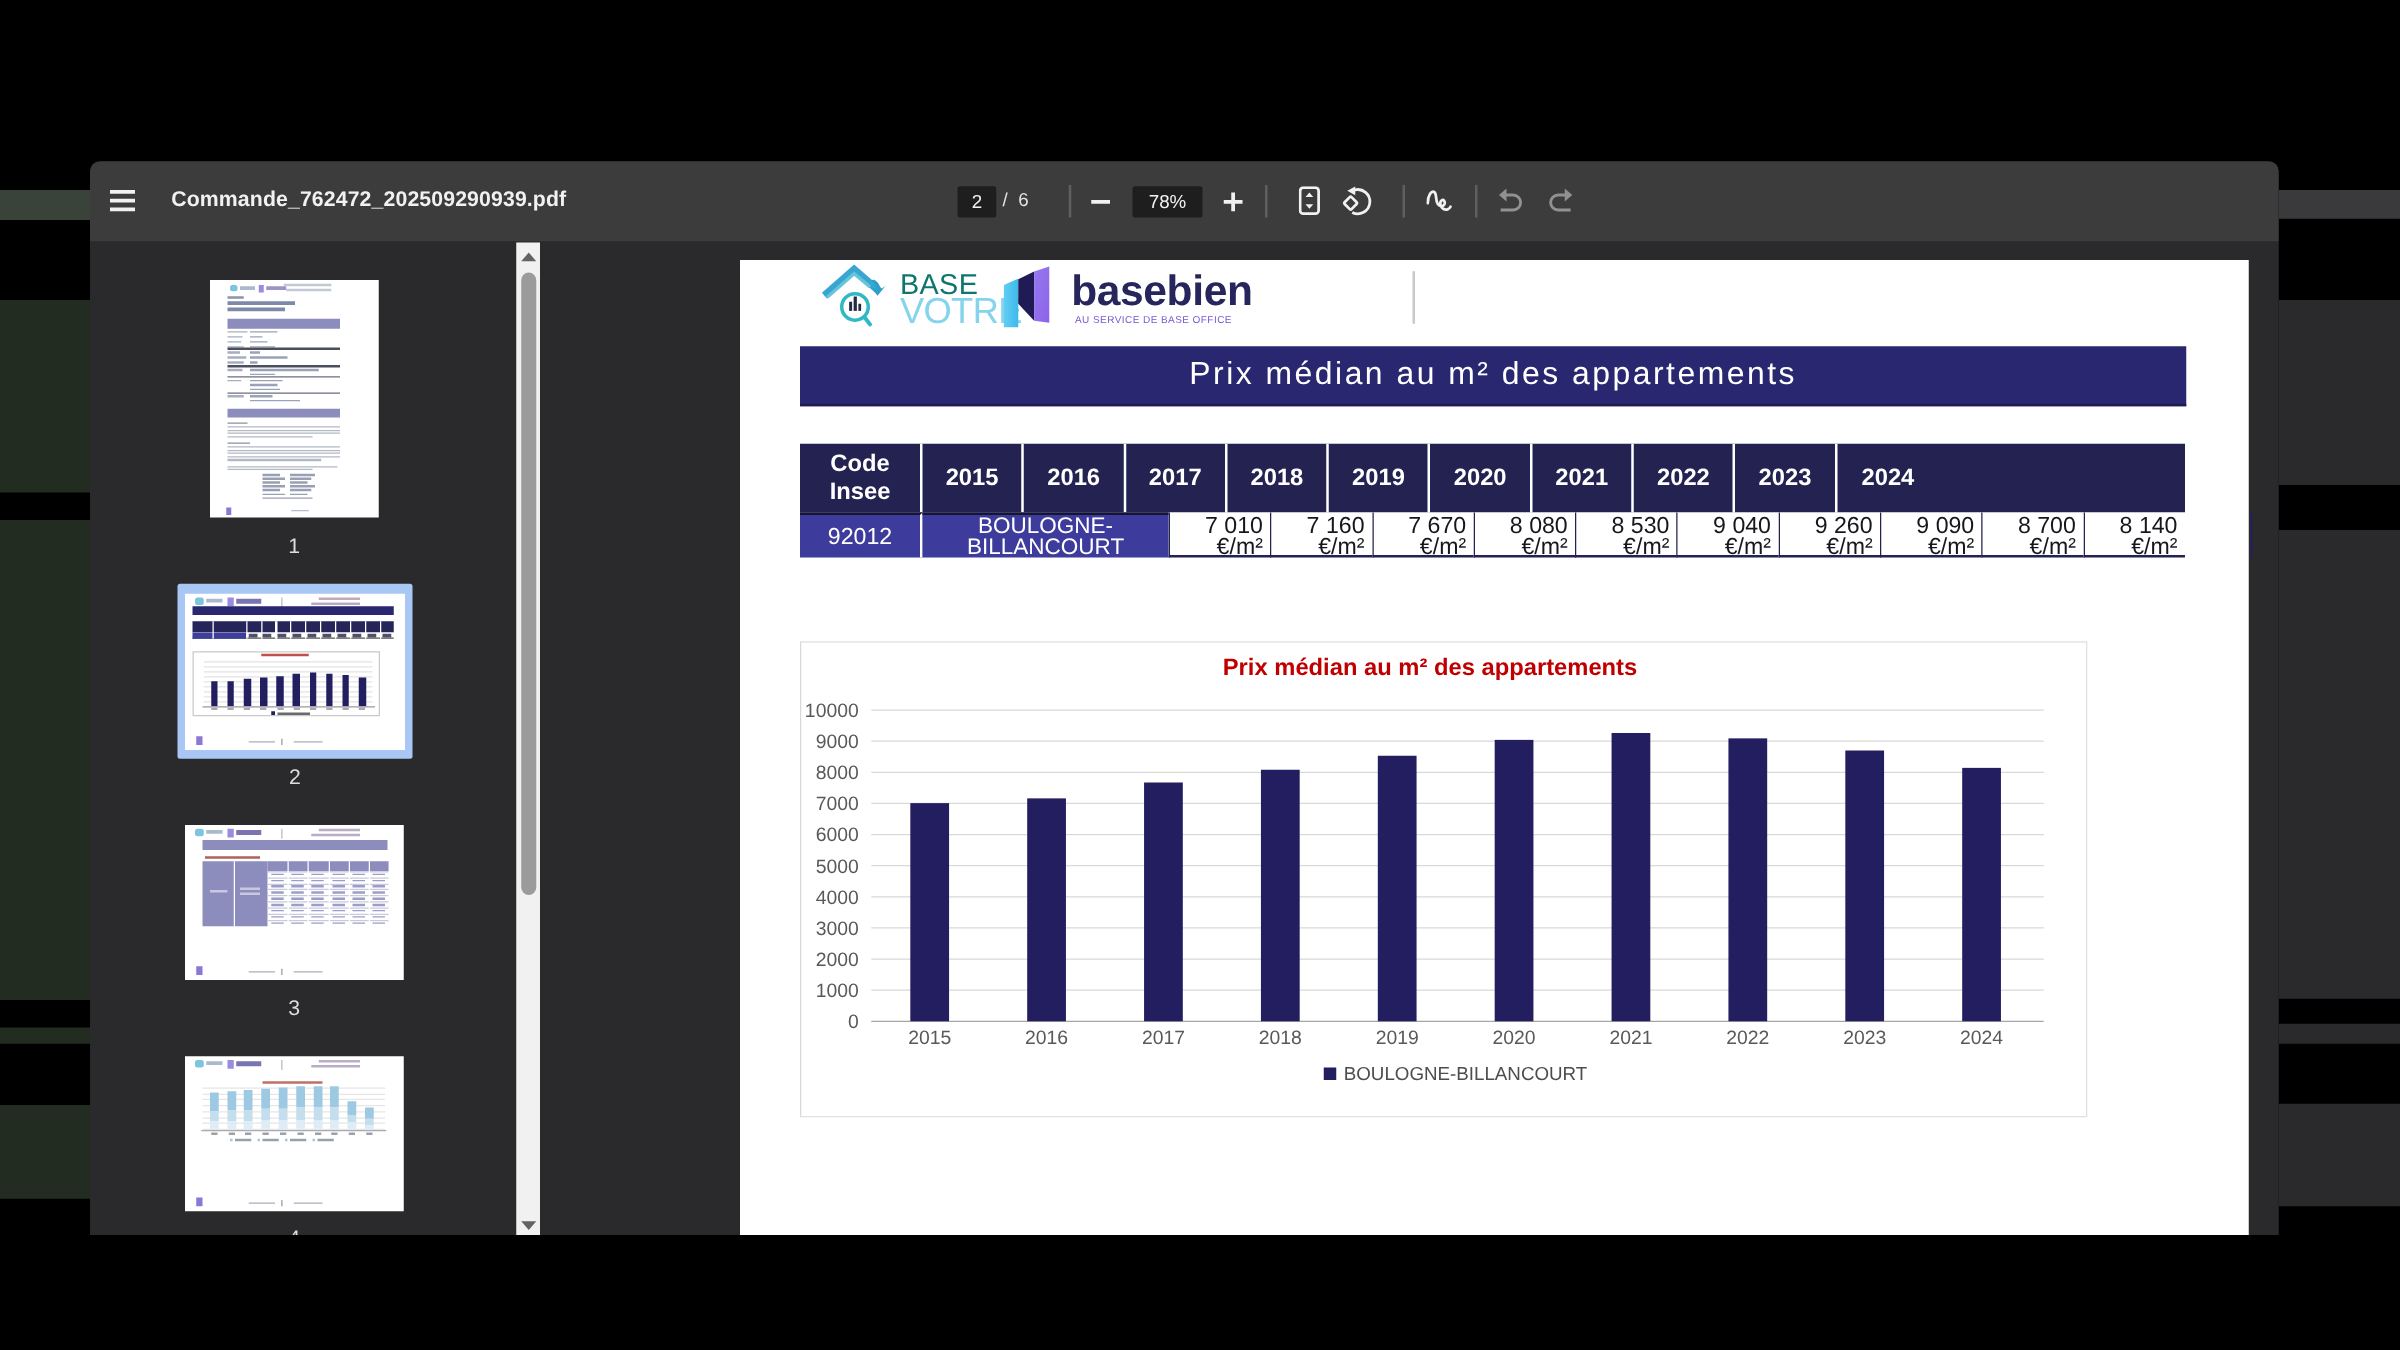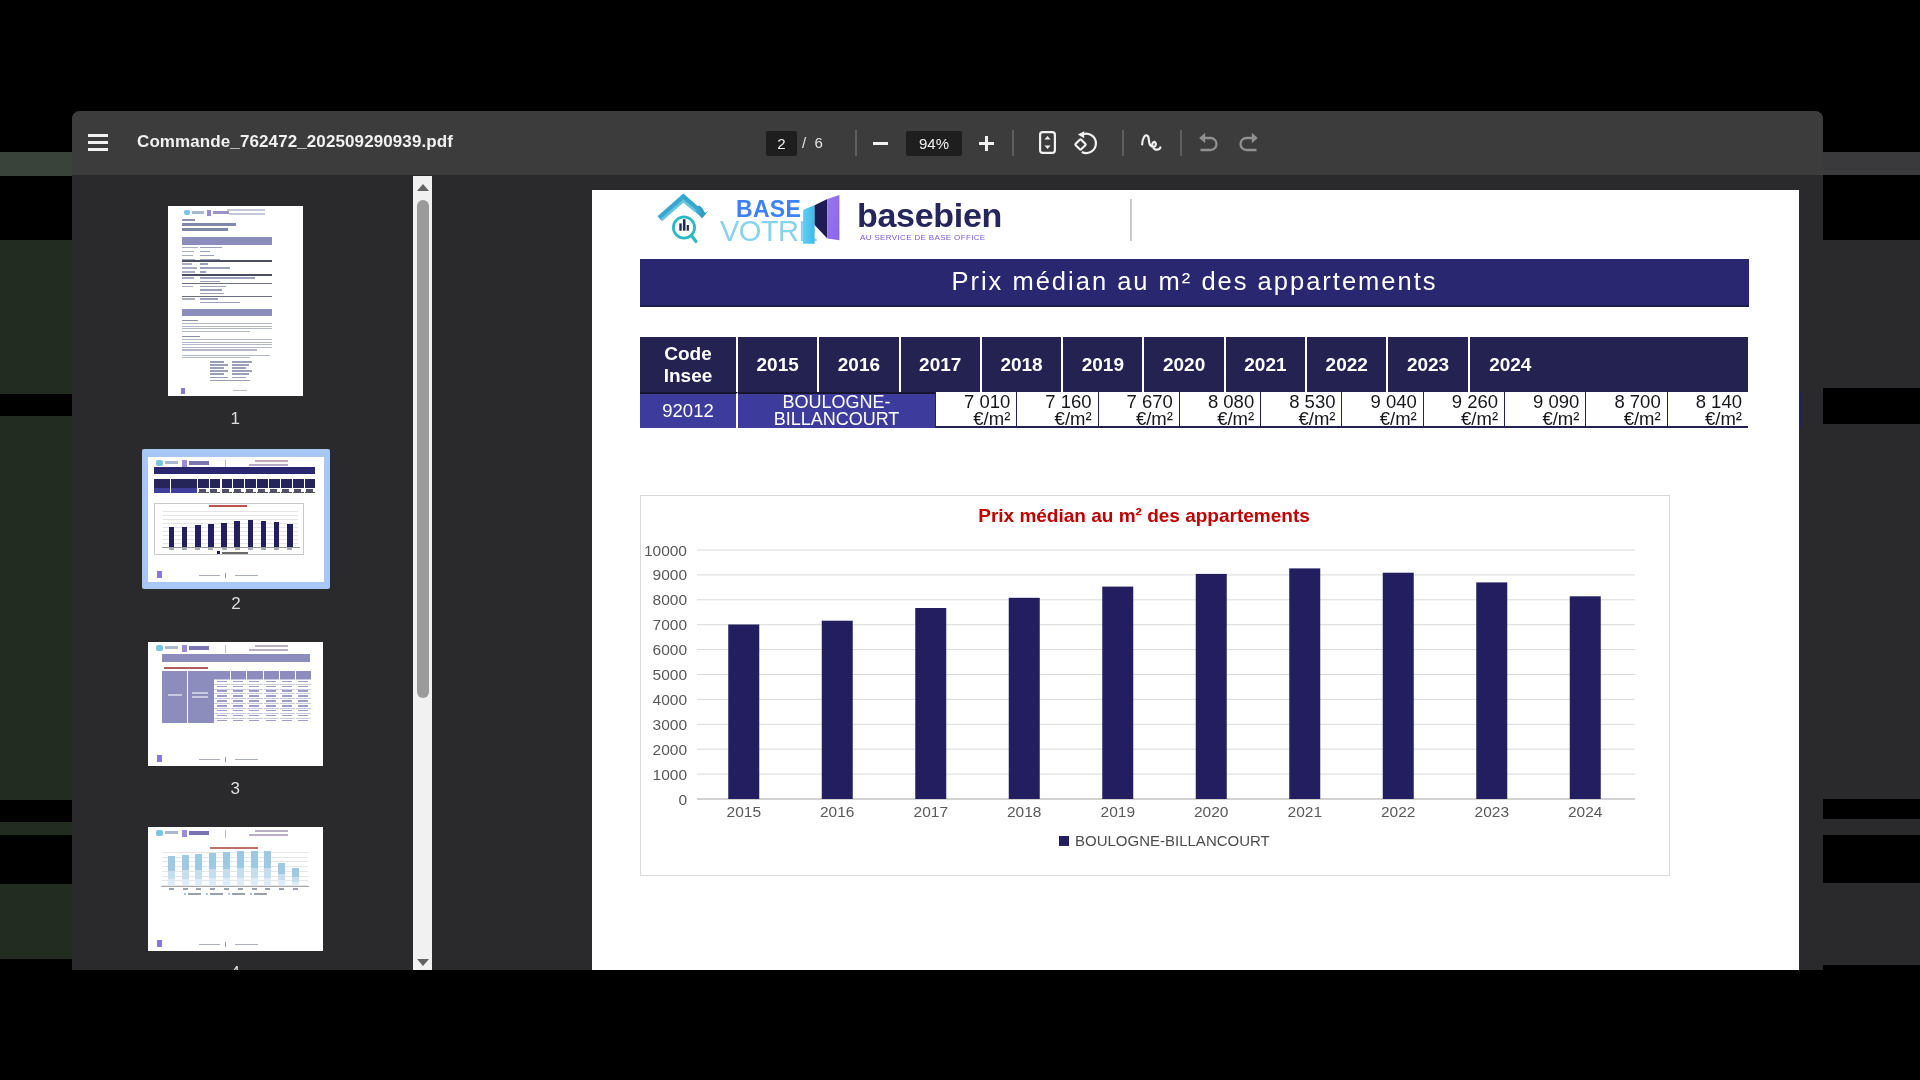--- a/index.html
+++ b/index.html
@@ -18,38 +18,38 @@
   <div class="abs" style="left:0;top:822px;width:72px;height:13px;background:#232c21;"></div>
   <div class="abs" style="left:0;top:884px;width:72px;height:75px;background:#232c21;"></div>
 
   <div class="abs" style="left:1823px;top:152px;width:97px;height:23px;background:#3a3a3c;"></div>
   <div class="abs" style="left:1823px;top:240px;width:97px;height:148px;background:#2a2a2d;"></div>
   <div class="abs" style="left:1823px;top:424px;width:97px;height:375px;background:#2a2a2d;"></div>
   <div class="abs" style="left:1823px;top:819px;width:97px;height:16px;background:#2a2a2d;"></div>
   <div class="abs" style="left:1823px;top:883px;width:97px;height:82px;background:#2a2a2d;"></div>
 </div>
 
-<div class="abs" id="viewer" style="left:72px;top:111px;width:1751px;height:859px;background:#2a2a2d;border-radius:8px 8px 0 0;overflow:hidden;">
+<div class="abs" id="viewer" style="left:72px;top:129px;width:1751px;height:859px;background:#2a2a2d;border-radius:8px 8px 0 0;overflow:hidden;">
 
   <div class="abs" id="toolbar" style="left:0;top:0;width:1751px;height:64px;background:#3c3c3c;">
 
     <div class="abs" style="left:16px;top:23px;width:20px;height:2.5px;background:#f1f1f1;"></div>
     <div class="abs" style="left:16px;top:30px;width:20px;height:2.5px;background:#f1f1f1;"></div>
     <div class="abs" style="left:16px;top:37px;width:20px;height:2.5px;background:#f1f1f1;"></div>
 
     <div class="abs" style="left:65px;top:21px;font-size:17px;font-weight:600;color:#f1f1f1;letter-spacing:0.1px;">Commande_762472_202509290939.pdf</div>
 
     <div class="abs" style="left:694px;top:20px;width:31px;height:25px;background:#1e1e1e;border-radius:2px;color:#f1f1f1;font-size:15px;text-align:center;line-height:25px;">2</div>
     <div class="abs" style="left:730px;top:23px;font-size:15px;color:#e3e3e3;">/&nbsp;&nbsp;6</div>
 
     <div class="abs" style="left:783px;top:19px;width:1.5px;height:26px;background:#5f5f5f;"></div>
 
     <div class="abs" style="left:801px;top:31px;width:15px;height:2.5px;background:#f1f1f1;"></div>
 
-    <div class="abs" style="left:834px;top:20px;width:56px;height:25px;background:#1e1e1e;border-radius:2px;color:#f1f1f1;font-size:15px;text-align:center;line-height:25px;">94%</div>
+    <div class="abs" style="left:834px;top:20px;width:56px;height:25px;background:#1e1e1e;border-radius:2px;color:#f1f1f1;font-size:15px;text-align:center;line-height:25px;">78%</div>
 
     <div class="abs" style="left:907px;top:31px;width:15px;height:2.5px;background:#f1f1f1;"></div>
     <div class="abs" style="left:913.2px;top:24.8px;width:2.5px;height:15px;background:#f1f1f1;"></div>
 
     <div class="abs" style="left:940px;top:19px;width:1.5px;height:26px;background:#5f5f5f;"></div>
 
     <svg class="abs" style="left:967px;top:20px;" width="17" height="23" viewBox="0 0 17 23">
       <rect x="1.1" y="1.1" width="14.8" height="20.8" rx="2.6" fill="none" stroke="#f1f1f1" stroke-width="2.2"></rect>
       <path d="M8.5 5 L11.6 8.6 L5.4 8.6 Z" fill="#f1f1f1"></path>
       <path d="M8.5 18 L11.6 14.4 L5.4 14.4 Z" fill="#f1f1f1"></path>
@@ -409,21 +409,21 @@
     <svg class="abs" id="bblogo" style="left:64px;top:3px;" width="56" height="54" viewBox="0 0 56 54">
         <polyline points="3.5,25.5 27.3,4.5 48,22.5" fill="none" stroke="#38a6d1" stroke-width="6"></polyline>
         <polyline points="5.5,27 27.3,8 40,18.5" fill="none" stroke="#66c5dc" stroke-width="2.6"></polyline>
         <path d="M43,12.5 C46.5,14.5 48,17 48.5,20.5 L52.5,17.5 L46,25.5 L41.5,19.5 L45.2,19.8 C44.8,17 43.5,15 41,13.5 Z" fill="#2f9fca"></path>
         <circle cx="28" cy="34.5" r="10.6" fill="#fff" stroke="#2fb9c5" stroke-width="2.8"></circle>
         <rect x="23.3" y="30.4" width="2.4" height="7.3" fill="#232c47"></rect>
         <rect x="26.9" y="26.2" width="2.6" height="11.5" fill="#232c47"></rect>
         <rect x="30.7" y="32" width="2.2" height="5.7" fill="#232c47"></rect>
         <line x1="35.8" y1="43" x2="40" y2="48.5" stroke="#2fb9c5" stroke-width="3.2" stroke-linecap="round"></line>
       </svg>
-    <div class="abs" style="left:128px;top:6px;font-size:23px;font-weight:700;color:#3b82f6;letter-spacing:0.3px;margin-left:16px;">BASE</div>
+    <div class="abs" style="left:128px;top:6px;font-size:23px;font-weight:400;color:#0f766e;letter-spacing:0.3px;">BASE</div>
     <div class="abs" style="left:128px;top:25px;font-size:29px;font-weight:400;color:#85d3ec;letter-spacing:-0.5px;">VOTRE</div>
     <svg class="abs" id="nglyph" style="left:206px;top:0px;" width="50" height="56" viewBox="0 0 50 56">
         <defs>
           <linearGradient id="gcy" x1="0" y1="0" x2="1" y2="0">
             <stop offset="0" stop-color="#62cdf4"></stop>
             <stop offset="1" stop-color="#3db9ea"></stop>
           </linearGradient>
           <linearGradient id="gpu" x1="0" y1="0" x2="1" y2="1">
             <stop offset="0" stop-color="#9579ee"></stop>
             <stop offset="1" stop-color="#8e63ea"></stop>

